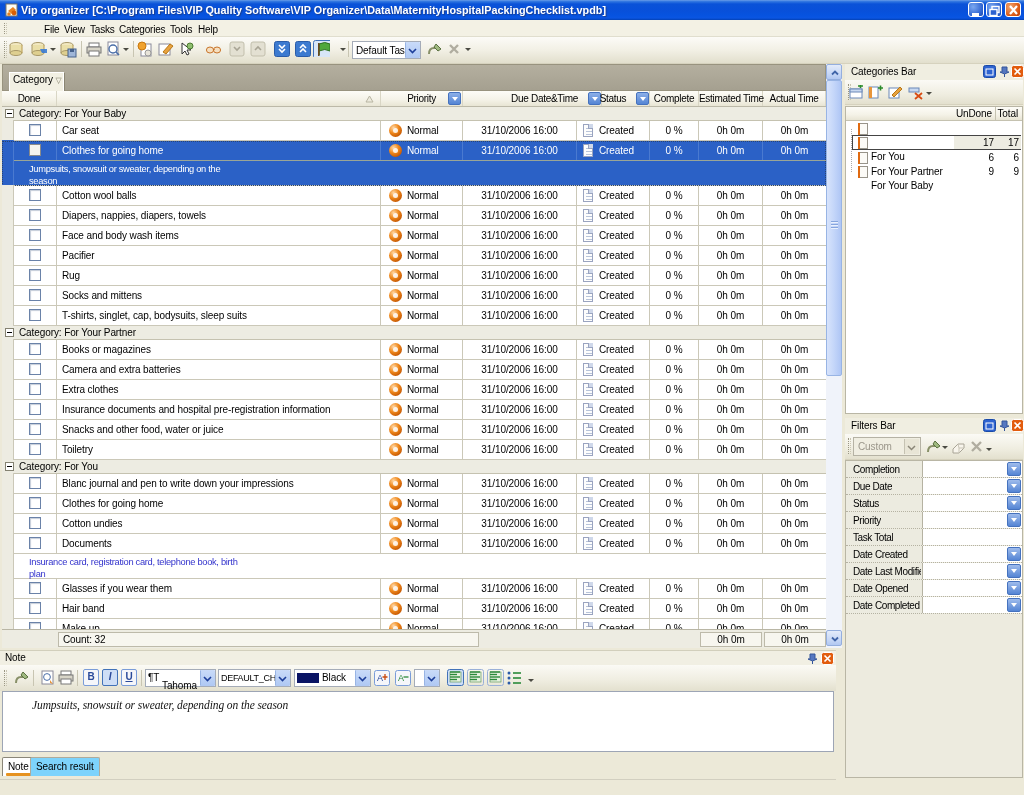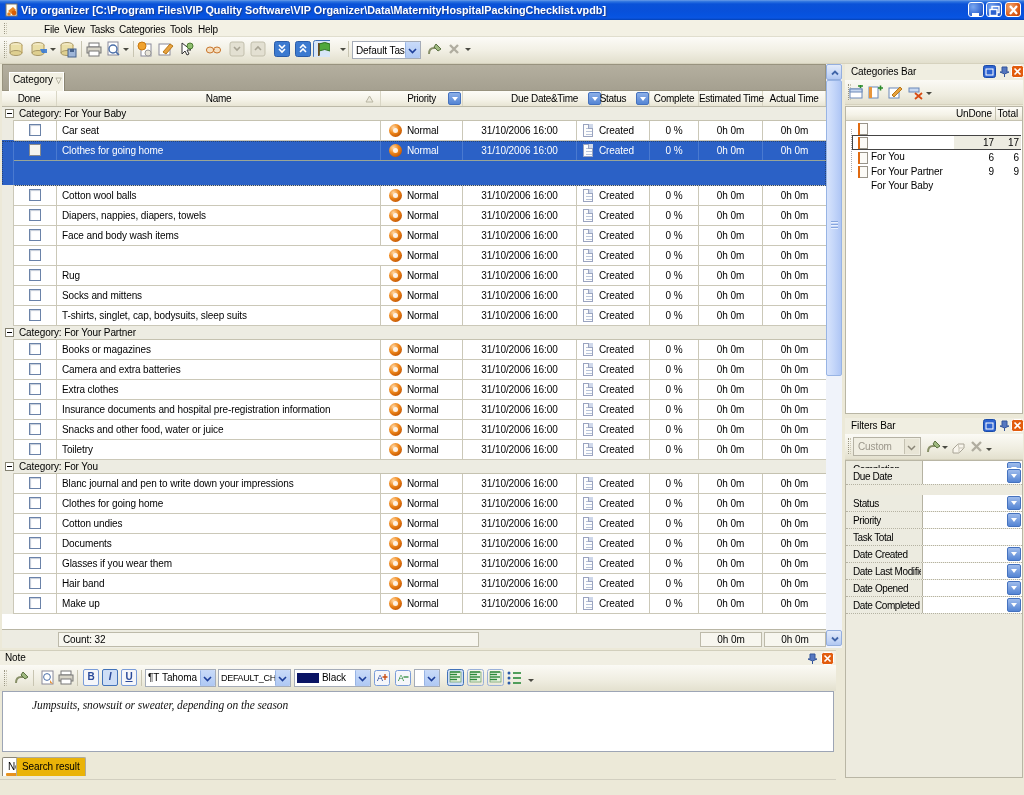--- a/index.html
+++ b/index.html
@@ -242,21 +242,20 @@
 <div class="darr" style="left:465px;top:11px"></div>
 </div>
 <div id="groupbar" class="abs">
     <div id="grpbtn">Category <span style="color:#8a8673;font-size:8px">▽</span></div>
   </div>
 <div id="ghdr" class="abs">
 <div class="hcell" style="left:0px;width:55px">
       <div class="hlbl">Done</div>
     </div>
 <div class="hcell" style="left:55px;width:324px">
-      <div class="hlbl">Name</div>
       <svg style="position:absolute;right:6px;top:4px" width="9" height="8">
         <path d="M4.5 1 L8 7 L1 7 Z" fill="#EDEBDD" stroke="#B8B5A2"></path>
       </svg>
     </div>
 <div class="hcell" style="left:379px;width:82px">
       <div class="hlbl">Priority</div>
       <div class="hbtn" style="left:67px"></div>
     </div>
 <div class="hcell" style="left:486px;width:114px">
       <div class="hlbl">Due Date&amp;Time</div>
@@ -335,20 +334,22 @@
         </div>
         <div class="cell est">
           <span class="ctr">0h 0m</span>
         </div>
         <div class="cell act">
           <span class="ctr">0h 0m</span>
         </div>
       </div>
 <div class="nrow nsel" style="height:25px">
         <div class="ind2"></div>
+        <div class="txt">Jumpsuits, snowsuit or sweater, depending on the
+season</div>
       </div>
 <div style="position:absolute;left:0;top:0;right:0;bottom:0;border:1px dotted #2A4470;pointer-events:none"></div>
     </div>
 <div class="trow">
       <div class="ind"></div>
       <div class="cell" style="left:12px;width:43px">
         <span class="cb"></span>
       </div>
       <div class="cell name">
         <span>Cotton wool balls</span>
@@ -429,20 +430,23 @@
         <span class="ctr">0h 0m</span>
       </div>
       <div class="cell act">
         <span class="ctr">0h 0m</span>
       </div>
     </div>
 <div class="trow">
       <div class="ind"></div>
       <div class="cell" style="left:12px;width:43px">
         <span class="cb"></span>
+      </div>
+      <div class="cell name">
+        <span>Pacifier</span>
       </div>
       <div class="cell prio">
         <span class="psph"></span>
         <span class="ptxt">Normal</span>
       </div>
       <div class="cell due">
         <span class="ctr">31/10/2006 16:00</span>
       </div>
       <div class="cell stat">
         <span class="dicon"></span>
@@ -835,20 +839,25 @@
       </div>
       <div class="cell pct">
         <span class="ctr">0 %</span>
       </div>
       <div class="cell est">
         <span class="ctr">0h 0m</span>
       </div>
       <div class="cell act">
         <span class="ctr">0h 0m</span>
       </div>
+    </div>
+<div class="nrow" style="height:25px">
+      <div class="ind2"></div>
+      <div class="txt">Insurance card, registration card, telephone book, birth
+plan</div>
     </div>
 <div class="trow">
       <div class="ind"></div>
       <div class="cell" style="left:12px;width:43px">
         <span class="cb"></span>
       </div>
       <div class="cell name">
         <span>Glasses if you wear them</span>
       </div>
       <div class="cell prio">
@@ -1055,21 +1064,21 @@
       </svg>
       <div class="darr" style="left:141px;top:14px"></div>
     </div>
 <div style="position:absolute;left:0;top:42px;width:178px;height:318px;background:#EDEBDF;border:1px solid #B9B6A5">
 <div class="frow" style="position:absolute;top:0px">
         <span class="lbl">Completion</span>
         <div class="val">
           <span class="fbtn"></span>
         </div>
       </div>
-<div class="frow" style="position:absolute;top:7px">
+<div class="frow" style="position:absolute;top:17px">
         <span class="lbl">Due Date</span>
         <div class="val">
           <span class="fbtn"></span>
         </div>
       </div>
 <div class="frow" style="position:absolute;top:34px">
         <span class="lbl">Status</span>
         <div class="val">
           <span class="fbtn"></span>
         </div>
@@ -1138,21 +1147,21 @@
       <rect x="1" y="5" width="14" height="6" fill="#D8D5C8" stroke="#777"></rect>
       <rect x="3" y="9" width="10" height="5" fill="#fff" stroke="#777"></rect>
     </svg>
 <div class="tsep" style="left:77px;top:5px"></div>
 <div class="abs" style="left:83px;top:4px;width:16px;height:17px;border:1px solid #7A9CD8;border-radius:2px;background:#F5F6FA;text-align:center;font-weight:bold;color:#2a4a9a;padding-top:1px">B</div>
 <div class="abs" style="left:102px;top:4px;width:16px;height:17px;border:1px solid #4272B8;border-radius:2px;background:#CEDEF6;text-align:center;font-style:italic;font-weight:bold;color:#2a4a9a;padding-top:1px">I</div>
 <div class="abs" style="left:121px;top:4px;width:16px;height:17px;border:1px solid #7A9CD8;border-radius:2px;background:#F5F6FA;text-align:center;text-decoration:underline;font-weight:bold;color:#2a4a9a;padding-top:1px">U</div>
 <div class="tsep" style="left:141px;top:5px"></div>
 <div class="combo" style="left:145px;top:4px;width:71px;height:18px">
       <span style="position:absolute;left:2px;top:2px">¶T</span>
-      <span style="position:absolute;left:16px;top:2px">Tahoma</span>
+      <span style="position:absolute;left:16px;top:10px">Tahoma</span>
       <span class="ar"></span>
       <svg style="position:absolute;right:3px;top:6px" width="9" height="6">
         <path d="M1 1 L4.5 4.5 L8 1" stroke="#1C3E9A" stroke-width="1.6" fill="none"></path>
       </svg>
     </div>
 <div class="combo" style="left:218px;top:4px;width:73px;height:18px">
       <span style="position:absolute;left:2px;top:3px;font-size:9px;letter-spacing:-0.3px">DEFAULT_CHAR</span>
       <span class="ar"></span>
       <svg style="position:absolute;right:3px;top:6px" width="9" height="6">
         <path d="M1 1 L4.5 4.5 L8 1" stroke="#1C3E9A" stroke-width="1.6" fill="none"></path>
@@ -1214,14 +1223,14 @@
       <circle cx="2" cy="12" r="1.5" fill="#2a5aa8"></circle>
       <line x1="6" y1="12" x2="14" y2="12" stroke="#2a8a3a" stroke-width="1.6"></line>
     </svg>
 <div class="darr" style="left:528px;top:14px"></div>
 </div>
 <div id="notebody" class="abs">
     <div id="notetext">Jumpsuits, snowsuit or sweater, depending on the season</div>
   </div>
 <div id="notetabs" class="abs">
 <div class="tab active" style="left:2px">Note</div>
-<div class="tab" style="left:16px;border-color:#AFAB9B;background:#eab308">Search result</div>
+<div class="tab" style="left:30px;border-color:#AFAB9B;background:#7dd3fc">Search result</div>
 </div>
 <div class="abs" style="left:0;top:779px;width:836px;height:1px;background:#D2CFC0"></div>
 </body></html>

